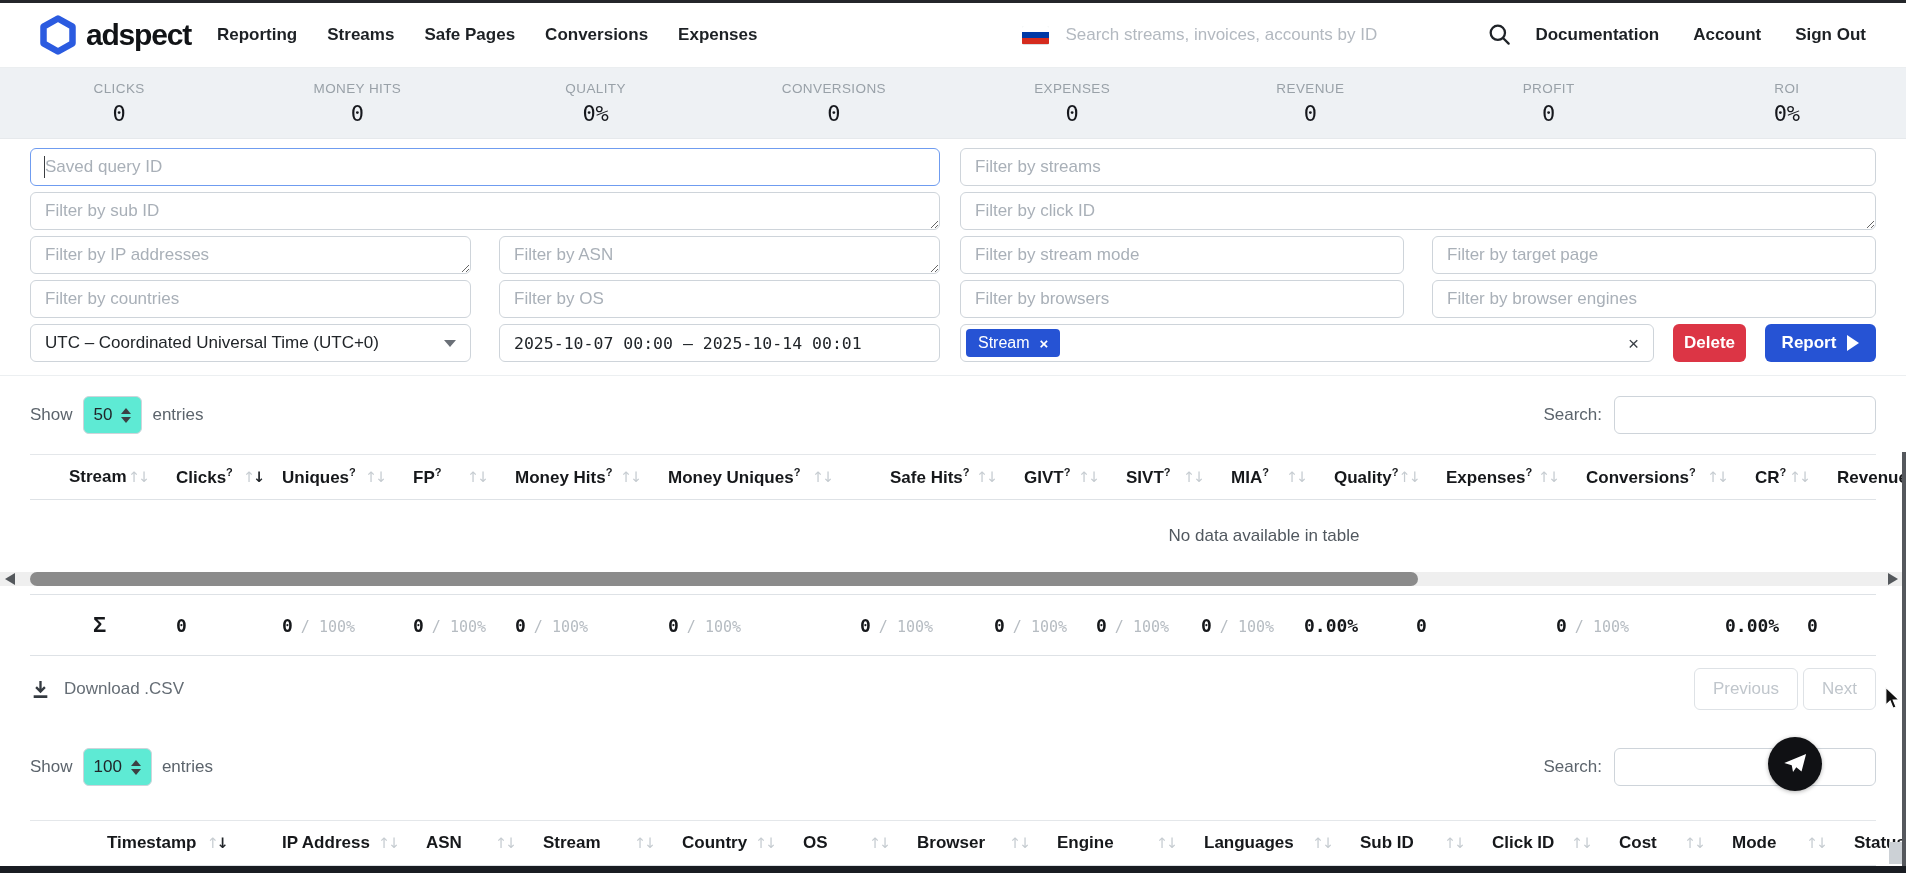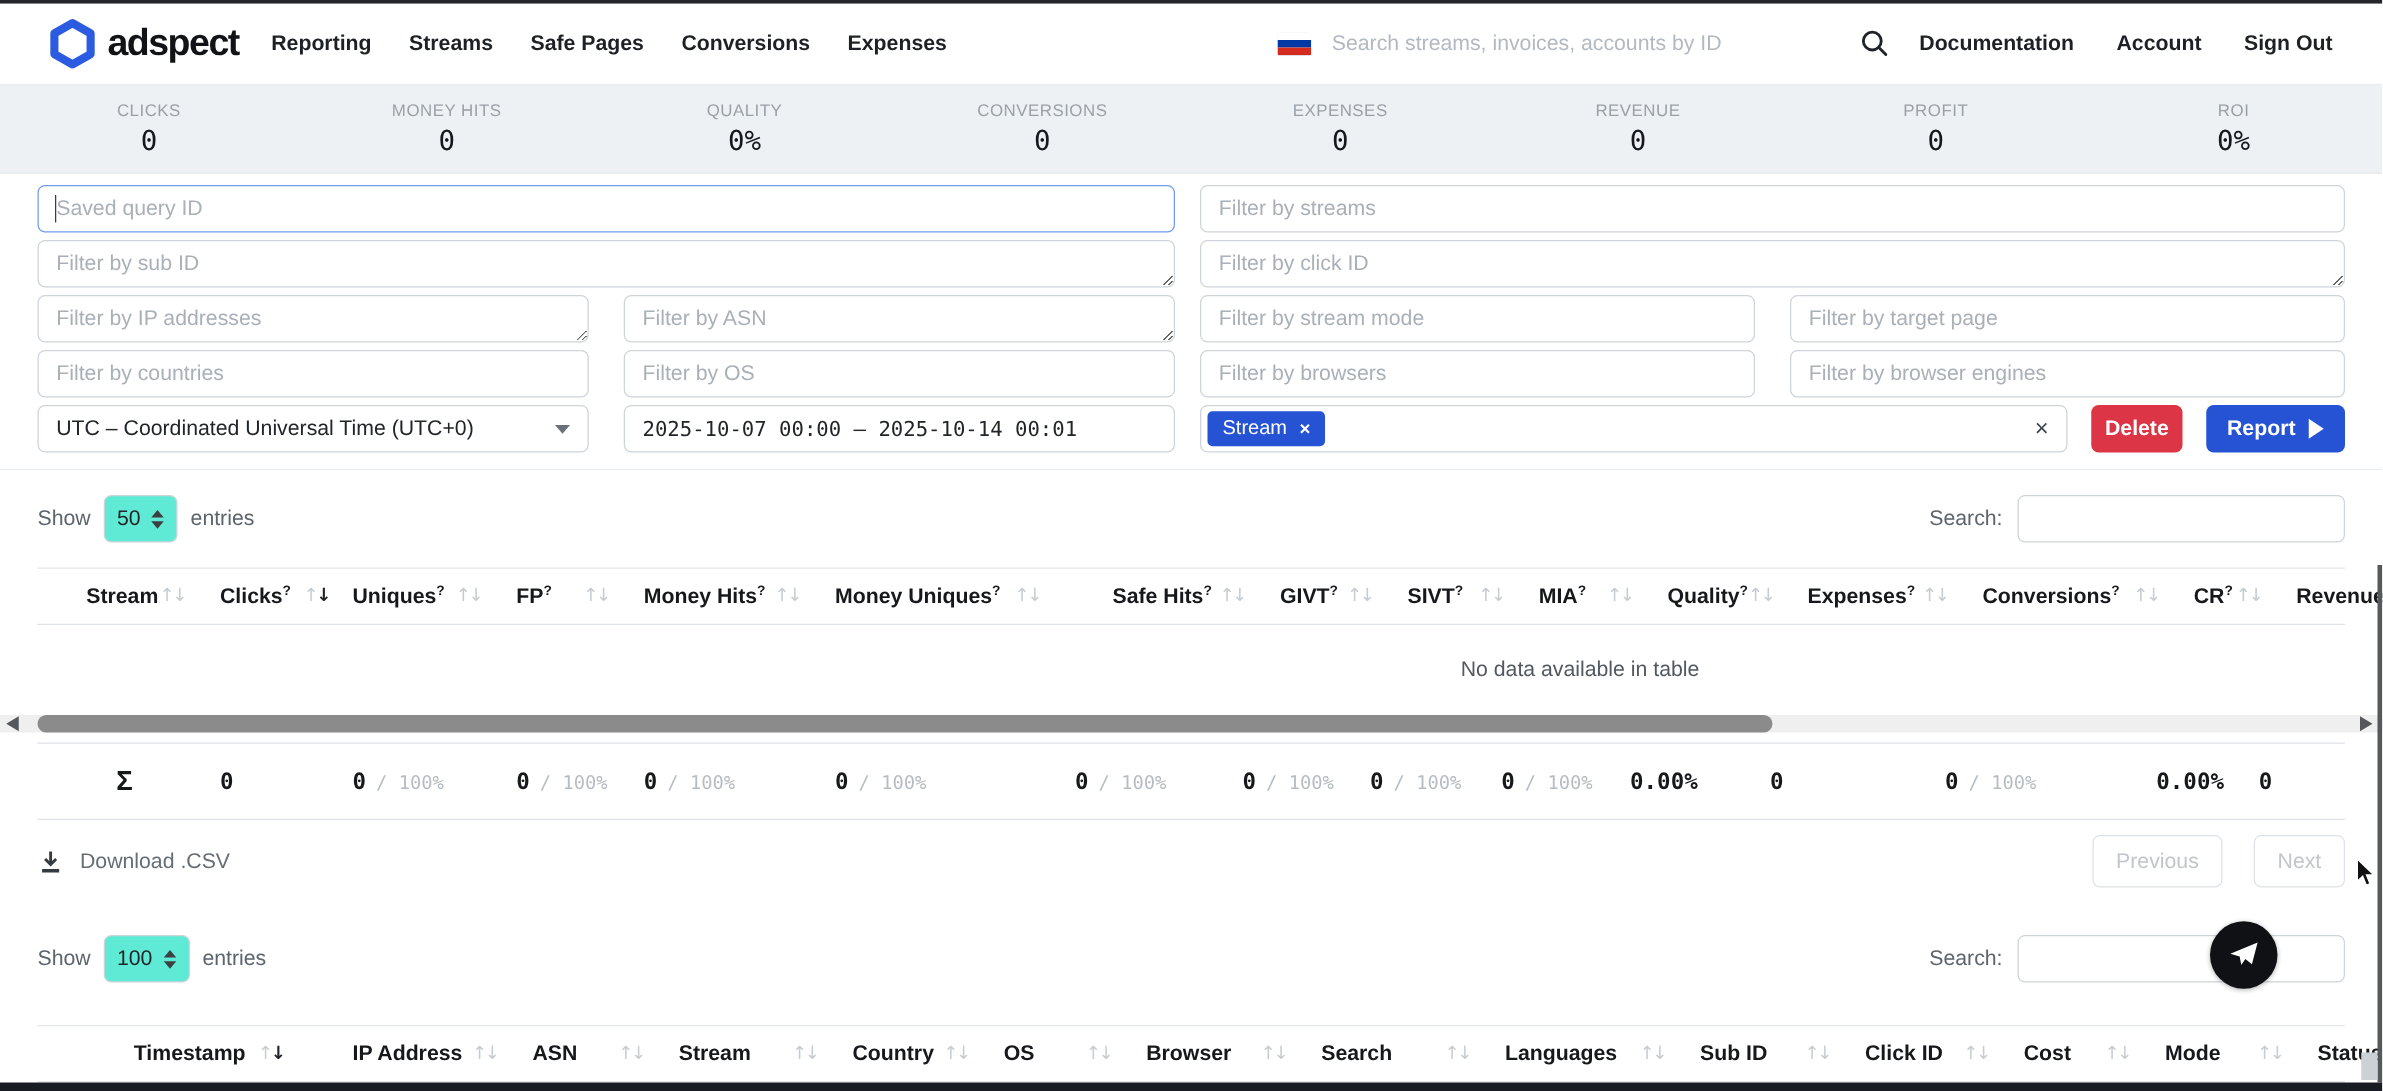--- a/index.html
+++ b/index.html
@@ -74,21 +74,21 @@
   .summary{display:flex;align-items:center;margin:8px 30px 0;border-top:1px solid #dee2e6;border-bottom:1px solid #dee2e6;padding:17px 0 17px 39px;box-sizing:border-box;}
   .scell{box-sizing:border-box;flex:0 0 auto;white-space:nowrap;}
   .smain{font-family:"DejaVu Sans Mono",monospace;font-size:18px;font-weight:700;color:#16181b;}
   .sfrac{font-family:"DejaVu Sans Mono",monospace;font-size:15px;color:#b6bcc2;margin-left:8px;}
   .sigma{font-family:"Liberation Sans",sans-serif;font-size:22px;font-weight:700;padding-left:24px;}
   
   .tfoot{display:flex;align-items:center;padding:12px 30px 0;}
   .download{display:flex;align-items:center;gap:13px;cursor:pointer;}
   .download-label{font-size:17px;color:#656d75;}
   .pagination{margin-left:auto;display:flex;gap:5px;}
-  .pgbtn{height:40px;border:1px solid #dee2e6;border-radius:6px;background:#fff;color:#c0c6cc;font-size:17px;display:flex;align-items:center;padding:0 18px;cursor:default;margin-left:20px;}
+  .pgbtn{height:40px;border:1px solid #dee2e6;border-radius:6px;background:#fff;color:#c0c6cc;font-size:17px;display:flex;align-items:center;padding:0 18px;cursor:default;}
   
   .tg{position:absolute;left:1768px;top:737px;width:54px;height:54px;border-radius:50%;background:#101114;display:flex;align-items:center;justify-content:center;cursor:pointer;box-shadow:0 1px 4px rgba(0,0,0,.3);}
   .bottom-strip{position:absolute;left:0;bottom:0;width:100%;height:7px;background:#191c22;}
   .v-edge{position:absolute;right:0;top:452px;bottom:7px;width:4px;background:#55585d;}
   .scroll-corner{position:absolute;right:4px;bottom:9px;width:13px;height:22px;background:#ccd1d6;}
   .cursor{position:absolute;left:1882px;top:686px;}
 </style>
 </head>
 <body>
 
@@ -374,21 +374,21 @@
       </div>
       <div class="hcell" style="width: 114px; text-align: center;">
         <span class="hlbl">OS</span>
         <span class="sort right"><span>↑</span><span>↓</span></span>
       </div>
       <div class="hcell" style="width: 140px;">
         <span class="hlbl">Browser</span>
         <span class="sort right"><span>↑</span><span>↓</span></span>
       </div>
       <div class="hcell" style="width: 147px;">
-        <span class="hlbl">Search</span>
+        <span class="hlbl">Engine</span>
         <span class="sort right"><span>↑</span><span>↓</span></span>
       </div>
       <div class="hcell" style="width: 156px;">
         <span class="hlbl">Languages</span>
         <span class="sort right"><span>↑</span><span>↓</span></span>
       </div>
       <div class="hcell" style="width: 132px;">
         <span class="hlbl">Sub ID</span>
         <span class="sort right"><span>↑</span><span>↓</span></span>
       </div>

